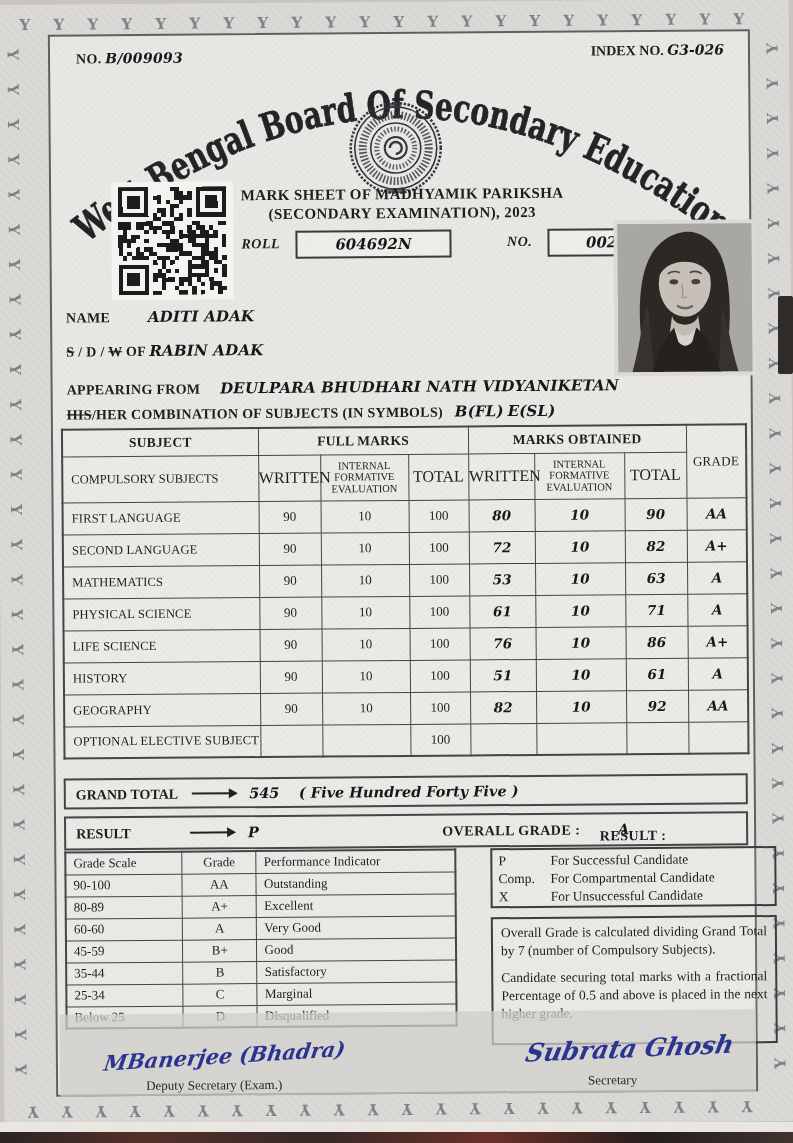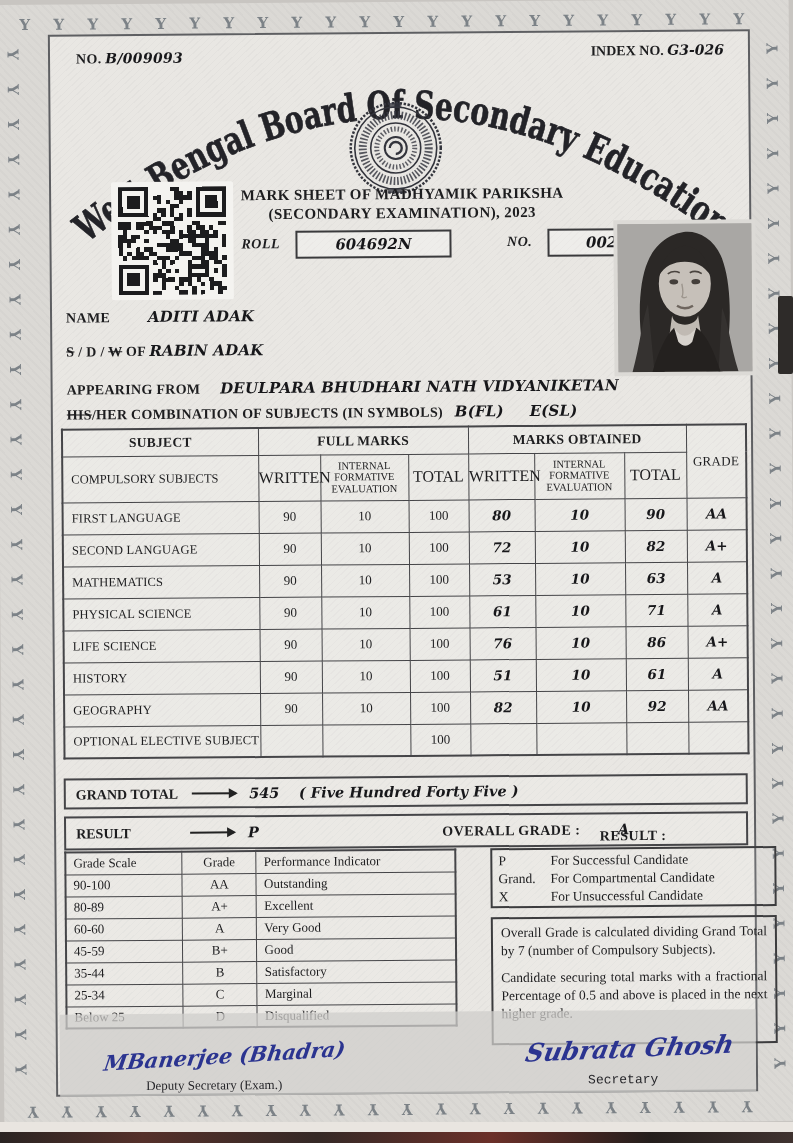--- a/index.html
+++ b/index.html
@@ -134,21 +134,21 @@
   .notes p + p { margin-top:9px; }
 
   
   .sig-band { left:2px; top:978px; width:696px; height:82px; background:#cfcecb; opacity:.75; }
   .sig { font-family:"DejaVu Serif", serif; font-style:italic; font-weight:bold;
          color:#2b3490; white-space:nowrap; }
   .sig-left  { left:46px;  top:1008px; font-size:21px; transform:rotate(-3deg) skewX(-12deg); }
   .sig-right { left:468px; top:1002px; font-size:25px; transform:rotate(-2deg) skewX(-14deg); }
   .sig-title { font-size:13px; color:#26262a; }
   .sig-title-left  { left:88px;  top:1042px; }
-  .sig-title-right { left:530px; top:1040px;font-family:Liberation Mono, monospace; }
+  .sig-title-right { left:530px; top:1040px; }
 </style>
 </head>
 <body>
 
 <div class="sheet">
 
   <div class="deco deco-top"><span>Y</span><span>Y</span><span>Y</span><span>Y</span><span>Y</span><span>Y</span><span>Y</span><span>Y</span><span>Y</span><span>Y</span><span>Y</span><span>Y</span><span>Y</span><span>Y</span><span>Y</span><span>Y</span><span>Y</span><span>Y</span><span>Y</span><span>Y</span><span>Y</span><span>Y</span></div>
   <div class="deco deco-bottom flipped"><span>Y</span><span>Y</span><span>Y</span><span>Y</span><span>Y</span><span>Y</span><span>Y</span><span>Y</span><span>Y</span><span>Y</span><span>Y</span><span>Y</span><span>Y</span><span>Y</span><span>Y</span><span>Y</span><span>Y</span><span>Y</span><span>Y</span><span>Y</span><span>Y</span><span>Y</span></div>
   <div class="deco deco-left vert left">
       <span>Y</span>
@@ -593,21 +593,21 @@
     </div>
 
     <div class="abs field f-app">
       <span>APPEARING FROM</span>
       <span class="hand" style="margin-left:16px">DEULPARA BHUDHARI NATH VIDYANIKETAN</span>
     </div>
 
     <div class="abs field f-comb">
       <span class="struck">HIS</span><span>/HER COMBINATION OF SUBJECTS (IN SYMBOLS)</span>
       <span class="hand" style="margin-left:8px">B(FL)</span>
-      <span class="hand" style="margin-left:22px">E(SL)</span>
+      <span class="hand" style="">E(SL)</span>
     </div>
 
     <table class="abs marks">
       <colgroup>
         <col style="width:196px">
           <col style="width:62px">
           <col style="width:88px">
           <col style="width:60px">
         <col style="width:66px">
           <col style="width:90px">
@@ -782,21 +782,21 @@
         </tbody>
     </table>
 
     <div class="abs legend-title">RESULT :</div>
     <div class="abs legend" id="legend">
         <div class="lrow">
           <span class="code">P</span>
           <span>For Successful Candidate</span>
         </div>
         <div class="lrow">
-          <span class="code">Grand.</span>
+          <span class="code">Comp.</span>
           <span>For Compartmental Candidate</span>
         </div>
         <div class="lrow">
           <span class="code">X</span>
           <span>For Unsuccessful Candidate</span>
         </div>
       </div>
 
     <div class="abs notes">
       <p>Overall Grade is calculated dividing Grand Total by 7 (number of Compulsory Subjects).</p>

